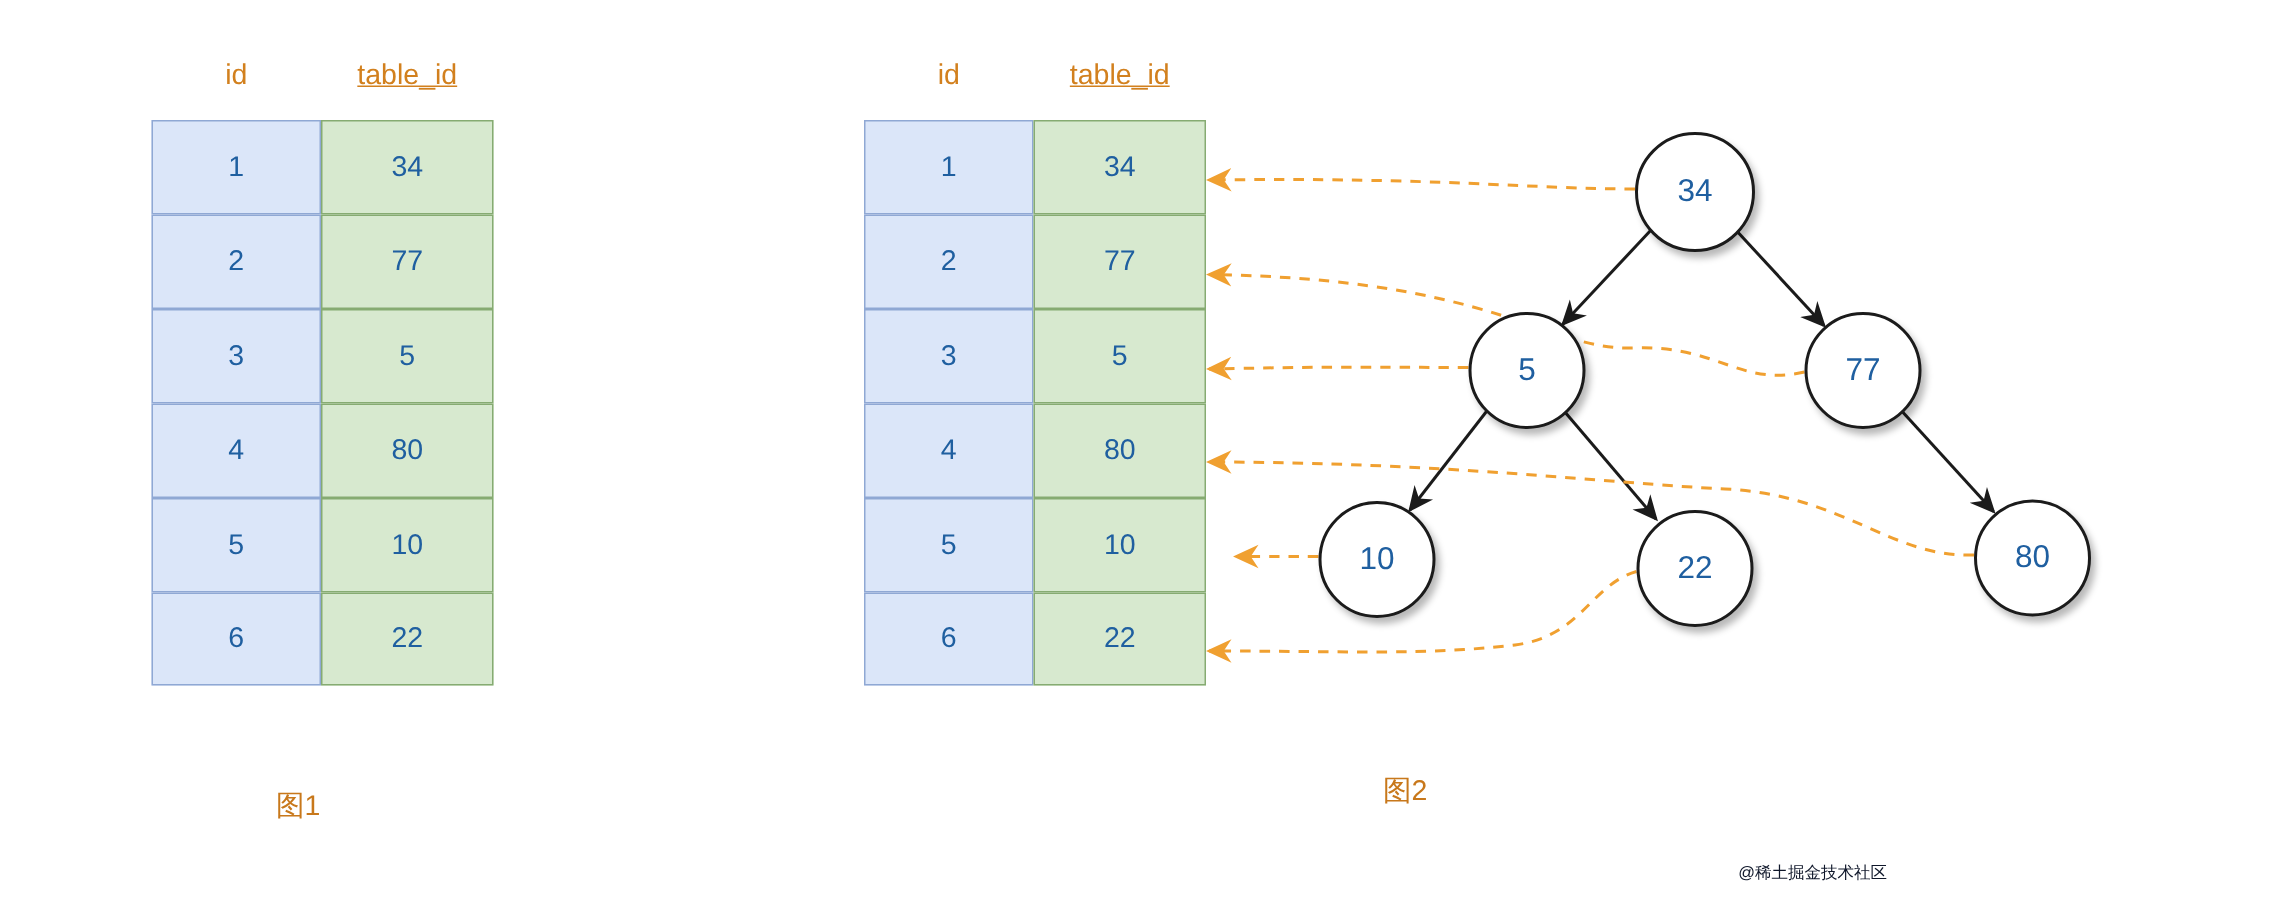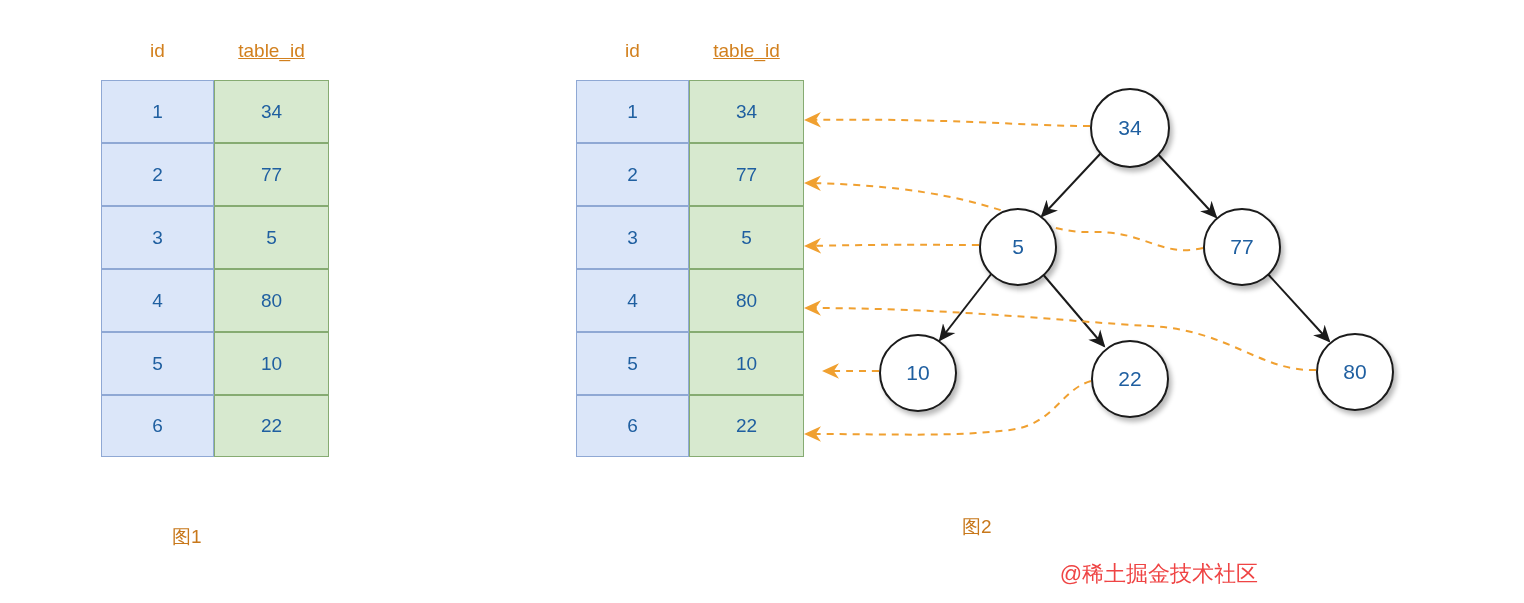--- a/index.html
+++ b/index.html
@@ -33,21 +33,21 @@
 
   
   .node{position:absolute;border-radius:50%;background:#ffffff;
         border:2px solid #1b1b1b;
         box-shadow:3px 4px 5px rgba(0,0,0,.28);
         display:flex;align-items:center;justify-content:center;
         color:#1f5fa0;font-size:21px;}
 
   
   .watermark{position:absolute;right:14px;bottom:14px;
-             color:#ef4444;font-size:22px;white-space:nowrap;}
+             color:#0f172a;font-size:11px;white-space:nowrap;}
 </style>
 </head>
 <body>
 
 <div class="stage">
 
   <div class="tbl" style="left:101px;top:40px;width:228px;height:417px;">
     <div class="hdr c1">id</div>
     <div class="hdr c2">table_id</div>
     <div class="grid">
@@ -113,18 +113,18 @@
     </g>
   </svg>
 
   <div class="node" style="left:1090px;top:88px;width:76px;height:76px;">34</div>
   <div class="node" style="left:979px;top:208px;width:74px;height:74px;">5</div>
   <div class="node" style="left:1203px;top:208px;width:74px;height:74px;">77</div>
   <div class="node" style="left:879px;top:334px;width:74px;height:74px;">10</div>
   <div class="node" style="left:1091px;top:340px;width:74px;height:74px;">22</div>
   <div class="node" style="left:1316px;top:333px;width:74px;height:74px;">80</div>
 
-  <div class="figlabel" style="left:172px;top:524px;">图1</div>
-  <div class="figlabel" style="left:962px;top:514px;">图2</div>
+  <div class="figlabel" style="left:184px;top:524px;">图1</div>
+  <div class="figlabel" style="left:922px;top:514px;">图2</div>
 
   <div class="watermark">@稀土掘金技术社区</div>
 
 </div>
 
 </body></html>

